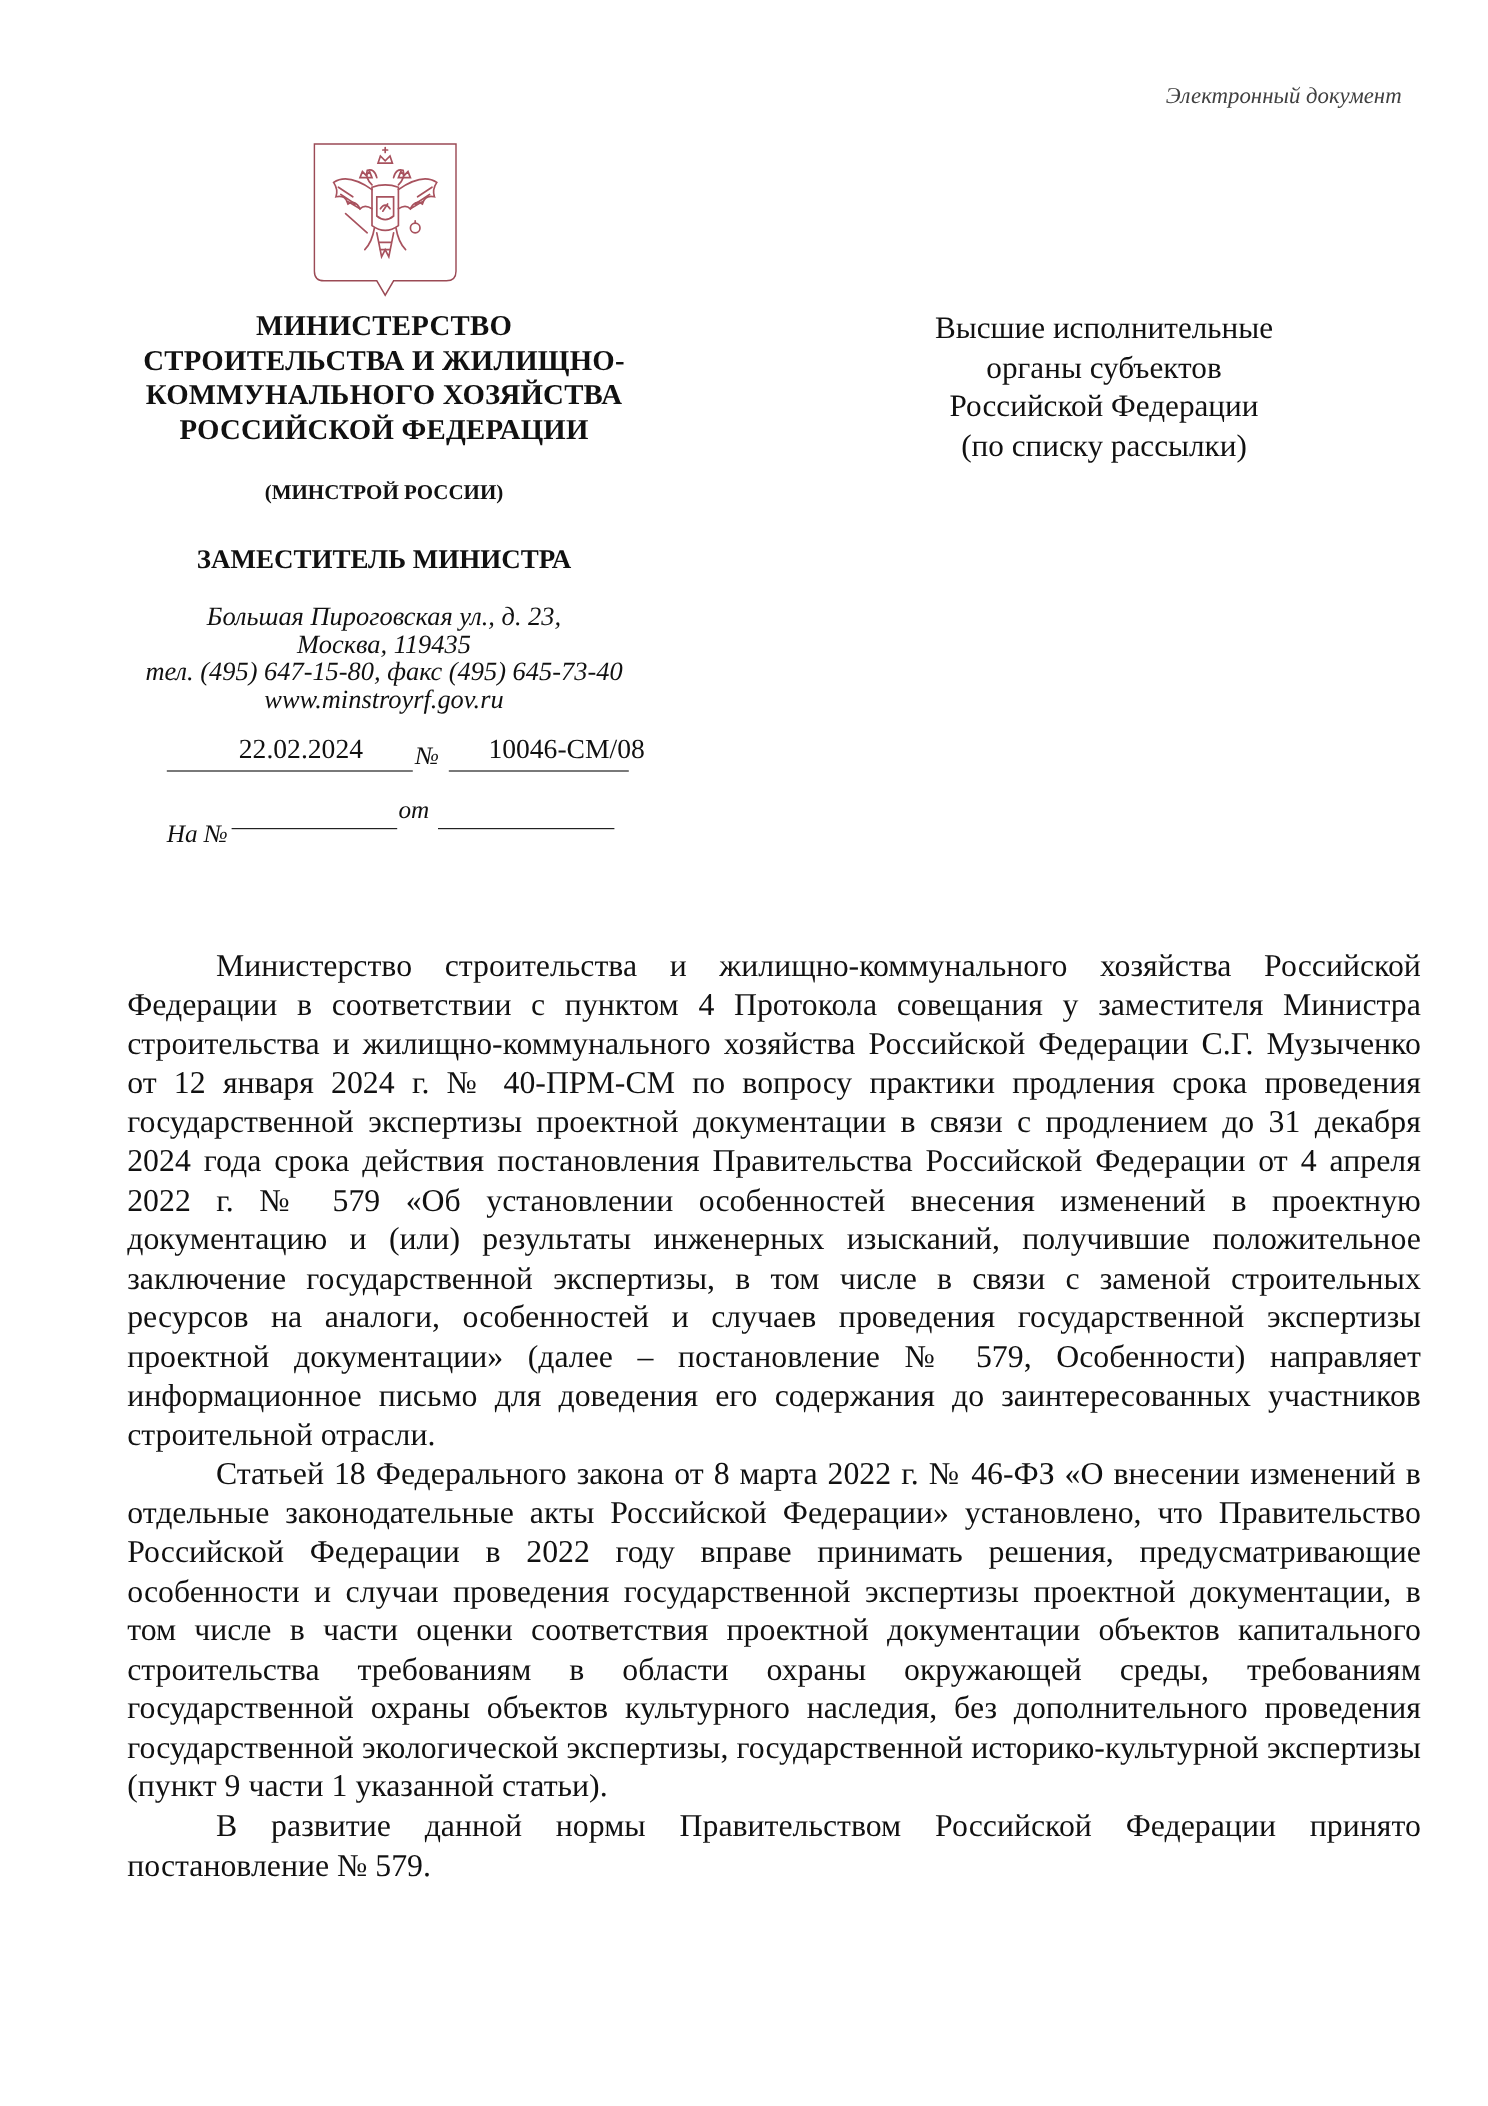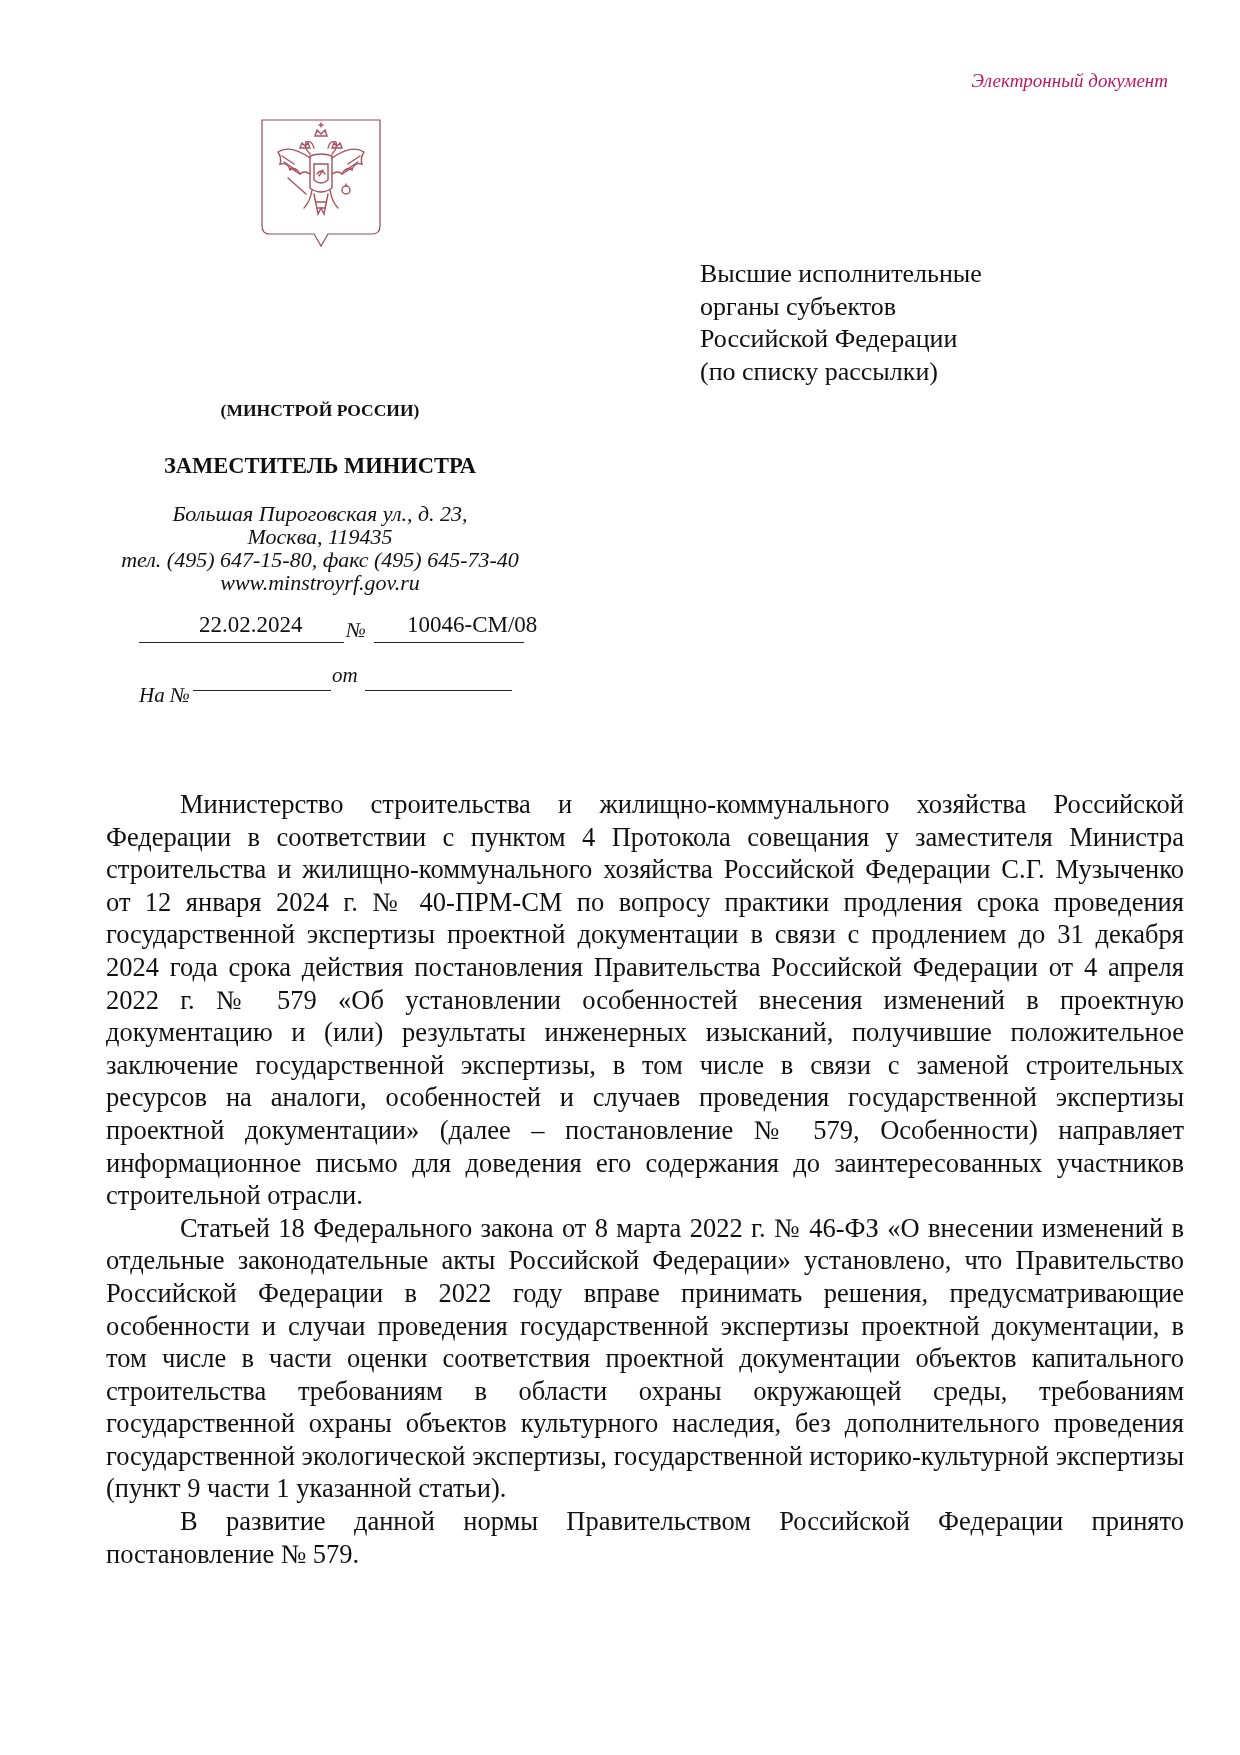--- a/index.html
+++ b/index.html
@@ -1,20 +1,20 @@
 <!DOCTYPE html>
 <html><head>
   <meta charset="utf-8">
   <style>
     html, body { margin: 0; padding: 0; background: #ffffff; }
     body { width: 1240px; height: 1755px; position: relative; overflow: hidden;
            font-family: "Liberation Serif", "DejaVu Serif", serif; color: #111111; }
     .page { position: absolute; left: 0; top: 0; width: 1240px; height: 1755px; background: #fff; }
 
-    .e-doc { position: absolute; top: 70px; right: 72px; font-style: italic; font-size: 19px; color: #be185d; }
+    .e-doc { position: absolute; top: 70px; right: 72px; font-style: italic; font-size: 19px; color: #404040; }
 
     .emblem { position: absolute; left: 260px; top: 118px; width: 122px; height: 130px; }
 
     .left-block { position: absolute; left: 100px; width: 440px; text-align: center; }
     .ministry { top: 258px; font-weight: bold; font-size: 24px; line-height: 29px; letter-spacing: 0.2px; }
     .abbr { top: 400px; font-weight: bold; font-size: 17.5px; }
     .deputy { top: 453px; font-weight: bold; font-size: 22.5px; }
     .address { top: 502px; font-style: italic; font-size: 22px; line-height: 23px; }
 
     .regline { position: absolute; left: 139px; top: 612px; width: 420px; height: 34px; font-size: 23px; text-decoration: underline; }
@@ -23,21 +23,21 @@
     .regline .no { position: absolute; left: 207px; top: 6px; font-style: italic; font-size: 21px; }
     .regline .u2 { position: absolute; left: 235px; top: 0; width: 150px; height: 30px; border-bottom: 1px solid #222; }
     .regline .num { position: absolute; left: 268px; top: 0; }
 
     .replyline { position: absolute; left: 139px; top: 663px; width: 420px; height: 34px; font-size: 21px; font-style: italic; }
     .replyline .lbl1 { position: absolute; left: 0; top: 0; margin-top: 20px; }
     .replyline .u3 { position: absolute; left: 54px; top: 0; width: 138px; height: 27px; border-bottom: 1px solid #222; }
     .replyline .lbl2 { position: absolute; left: 193px; top: 0; }
     .replyline .u4 { position: absolute; left: 226px; top: 0; width: 147px; height: 27px; border-bottom: 1px solid #222; }
 
-    .addressee { position: absolute; left: 700px; top: 258px; width: 440px; text-align: left;
+    .addressee { position: absolute; left: 700px; top: 258px; width: 440px; text-align: center;
                  font-size: 26px; line-height: 32.5px; }
 
     .body { position: absolute; left: 106px; top: 757px; width: 1078px; font-size: 26.5px; line-height: 32.6px; margin-top: 31px; }
     .body p { margin: 0; text-align: justify; text-indent: 74px; }
   </style>
 </head>
 <body>
 
 <div class="page">
 
@@ -71,20 +71,26 @@
       <path d="M28 60 L46 76"></path>
       <circle cx="86" cy="72" r="4"></circle>
       <path d="M86 66 V68"></path>
 
       <path d="M52 72 Q50 84 44 90 M70 72 Q72 84 78 90"></path>
       <path d="M54 76 L58 96 L61 90 L64 96 L68 76"></path>
       <path d="M56 84 H66 M57 90 H65"></path>
     </g>
   </svg>
 
+  <div class="left-block ministry">
+    <div>МИНИСТЕРСТВО</div>
+    <div>СТРОИТЕЛЬСТВА И ЖИЛИЩНО-</div>
+    <div>КОММУНАЛЬНОГО ХОЗЯЙСТВА</div>
+    <div>РОССИЙСКОЙ ФЕДЕРАЦИИ</div>
+  </div>
 
   <div class="left-block deputy">ЗАМЕСТИТЕЛЬ МИНИСТРА</div>
 
   <div class="left-block abbr">(МИНСТРОЙ РОССИИ)</div>
 
   <div class="left-block address">
     <div>Большая Пироговская ул., д. 23,</div>
     <div>Москва, 119435</div>
     <div>тел. (495) 647-15-80, факс (495) 645-73-40</div>
     <div>www.minstroyrf.gov.ru</div>

